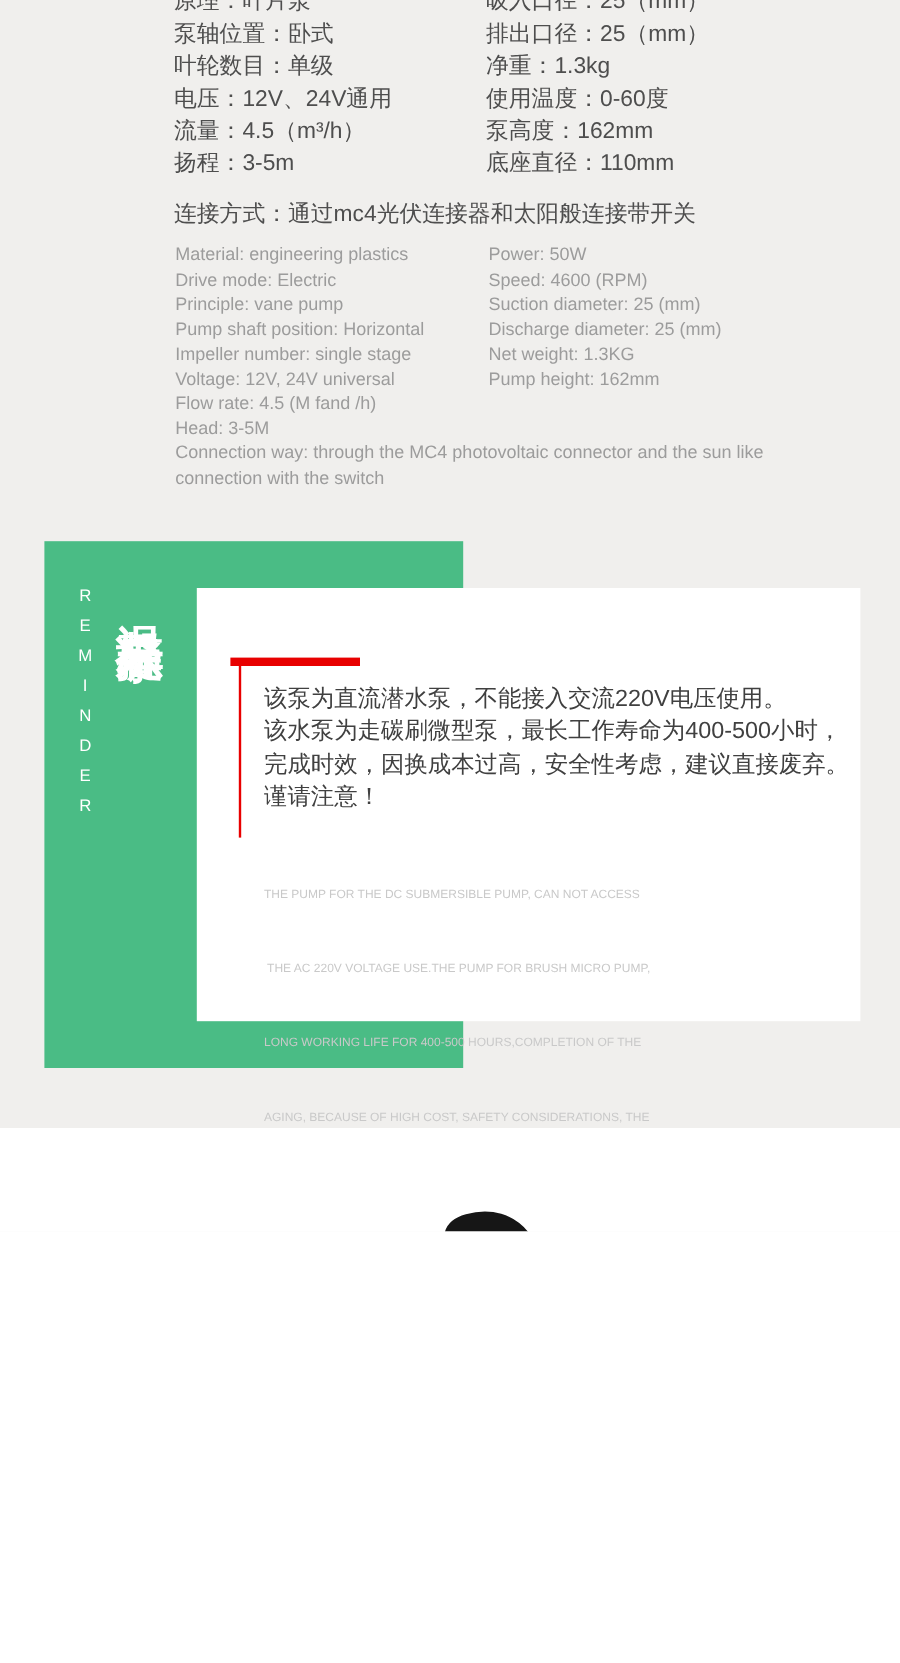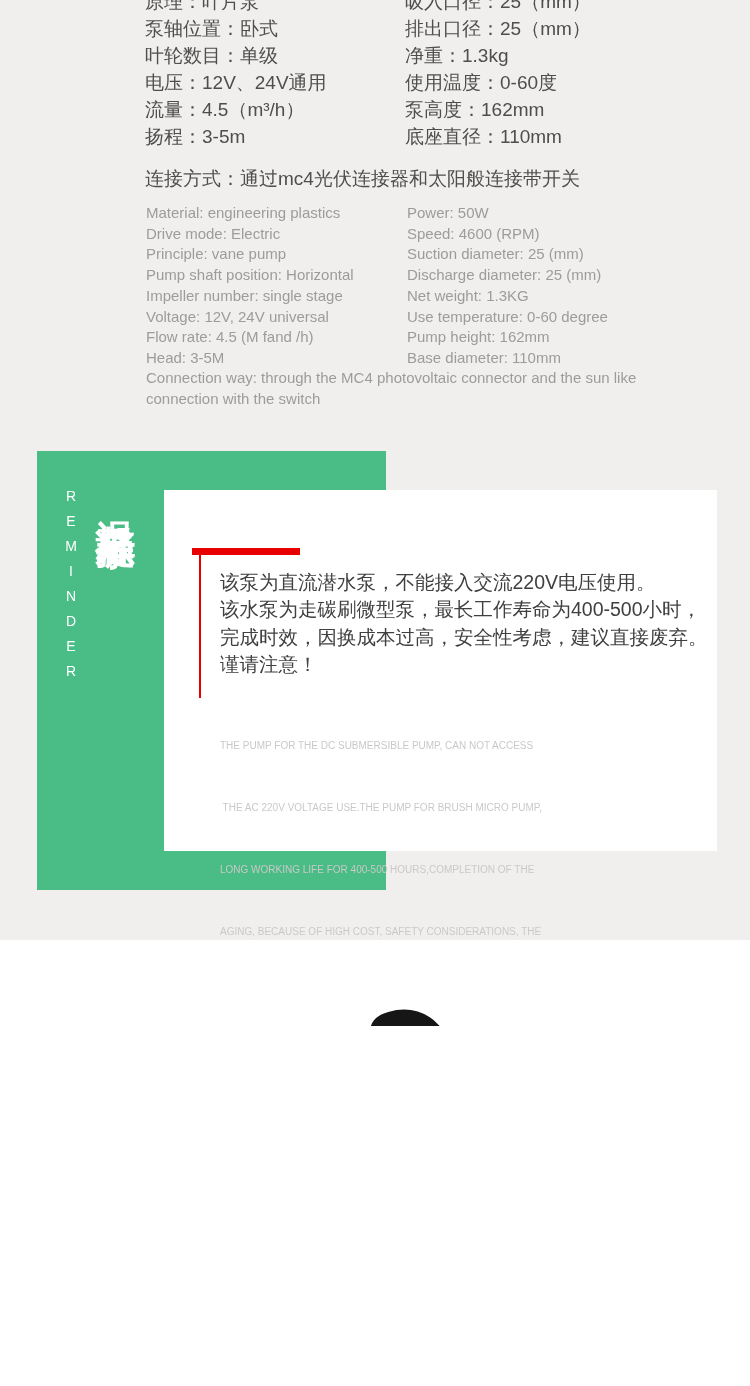--- a/index.html
+++ b/index.html
@@ -87,23 +87,21 @@
     <div>Voltage: 12V, 24V universal</div>
     <div>Flow rate: 4.5 (M fand /h)</div>
     <div>Head: 3-5M</div>
   </div>
   <div class="en-col en-col-right">
     <div>Power: 50W</div>
     <div>Speed: 4600 (RPM)</div>
     <div>Suction diameter: 25 (mm)</div>
     <div>Discharge diameter: 25 (mm)</div>
     <div>Net weight: 1.3KG</div>
-    <div>Use temperature: 0-60 degree</div>
     <div>Pump height: 162mm</div>
-    <div>Base diameter: 110mm</div>
   </div>
   <div class="en-connection">
     <div>Connection way: through the MC4 photovoltaic connector and the sun like</div>
     <div>connection with the switch</div>
   </div>
 
   <div class="green-block"></div>
   <div class="reminder-en-vert">REMINDER</div>
   <div class="reminder-cn-vert">温馨提示</div>
   <div class="reminder-card"></div>

